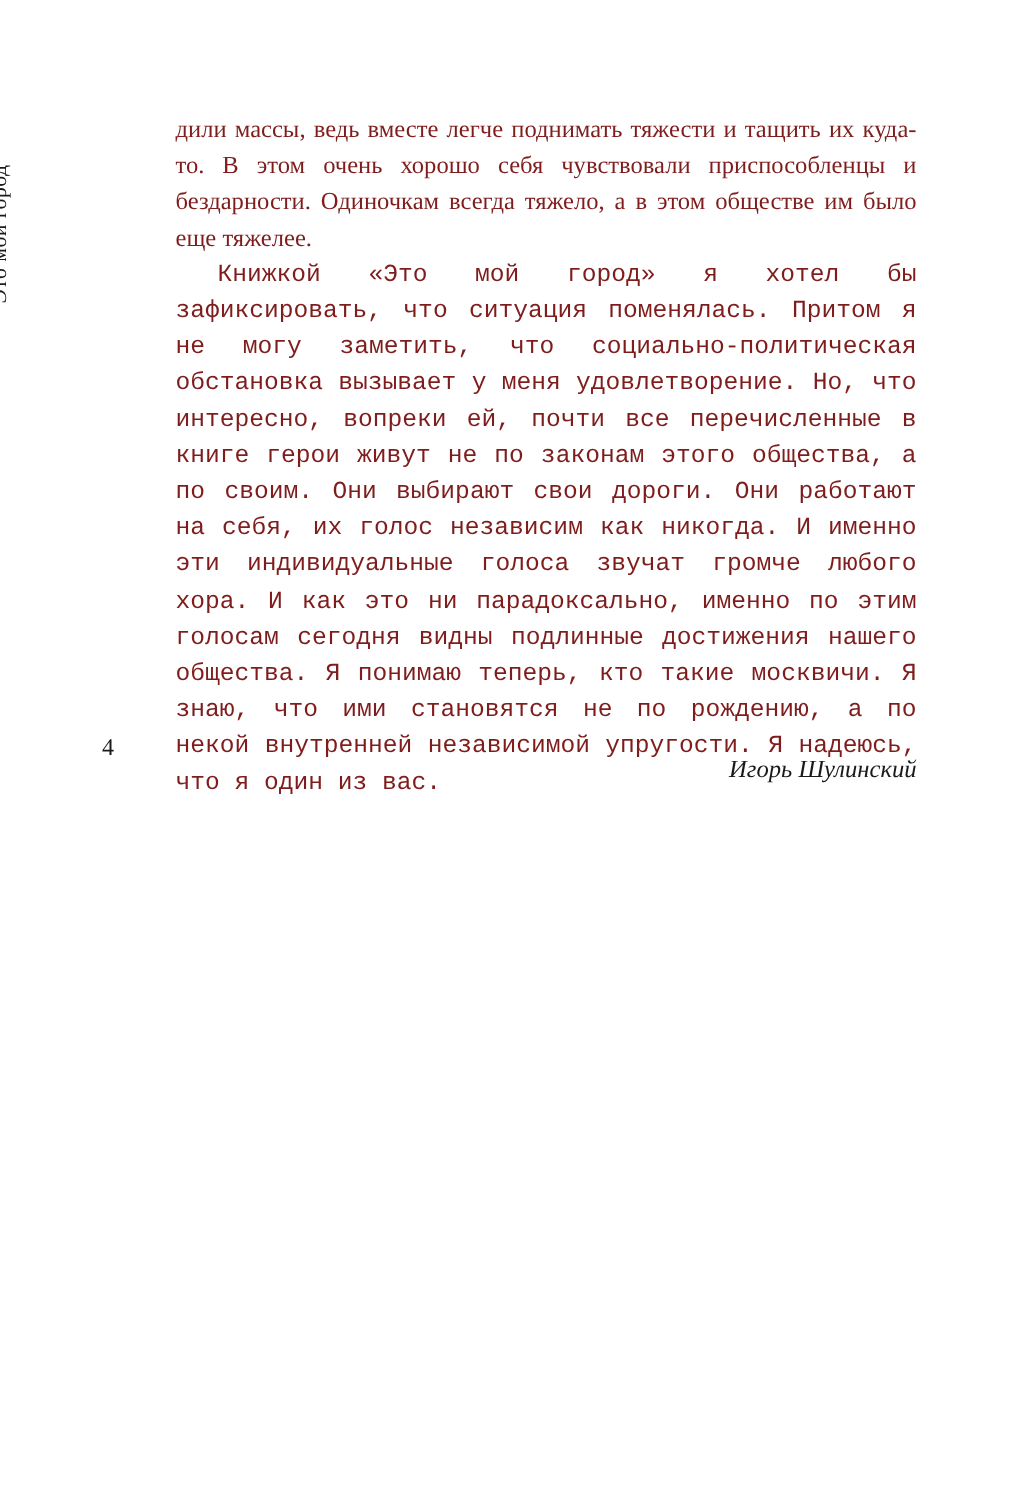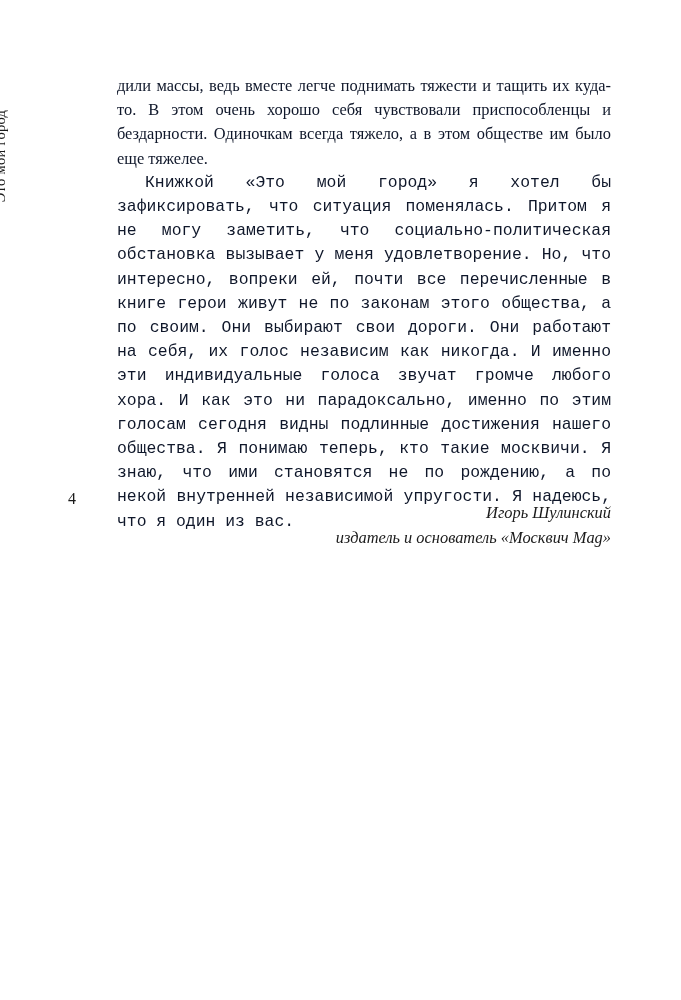--- a/index.html
+++ b/index.html
@@ -49,21 +49,21 @@
     width: 494px;
   }
 
   .body-paragraph {
     margin: 0;
     font-size: 16.4px;
     line-height: 24.2px;
     text-align: justify;
     text-justify: inter-word;
     hyphens: manual;
-    color: #0f172a;
+    color: #7f1d1d;
   }
   .body-paragraph.indent {
     text-indent: 28px;
     font-family: Liberation Mono, monospace;
   }
 
   
   .folio {
     position: absolute;
     left: 68px;
@@ -99,16 +99,15 @@
 
   <div class="text-column">
     <p class="body-paragraph">дили массы, ведь вместе легче поднимать тяжести и тащить их куда-то. В этом очень хорошо себя чувствовали приспо­собленцы и бездарности. Одиночкам всегда тяжело, а в этом обществе им было еще тяжелее.</p>
     <p class="body-paragraph indent">Книжкой «Это мой город» я хотел бы зафиксировать, что ситуация поменялась. Притом я не могу заметить, что соци­ально-политическая обстановка вызывает у меня удовлет­ворение. Но, что интересно, вопреки ей, почти все перечисленные в книге герои живут не по законам этого об­щества, а по своим. Они выбирают свои дороги. Они рабо­тают на себя, их голос независим как никогда. И именно эти индивидуальные голоса звучат громче любого хора. И как это ни парадоксально, именно по этим голосам сегод­ня видны подлинные достижения нашего общества. Я пони­маю теперь, кто такие москвичи. Я знаю, что ими становят­ся не по рождению, а по некой внутренней независимой упругости. Я надеюсь, что я один из вас.</p>
   </div>
 
   <div class="folio">4</div>
 
   <div class="signature">
     <span class="sig-line">Игорь Шулинский</span>
-    <span class="sig-line">издатель и основатель «Москвич Mag»</span>
   </div>
 
 </div>
 
 </body></html>

